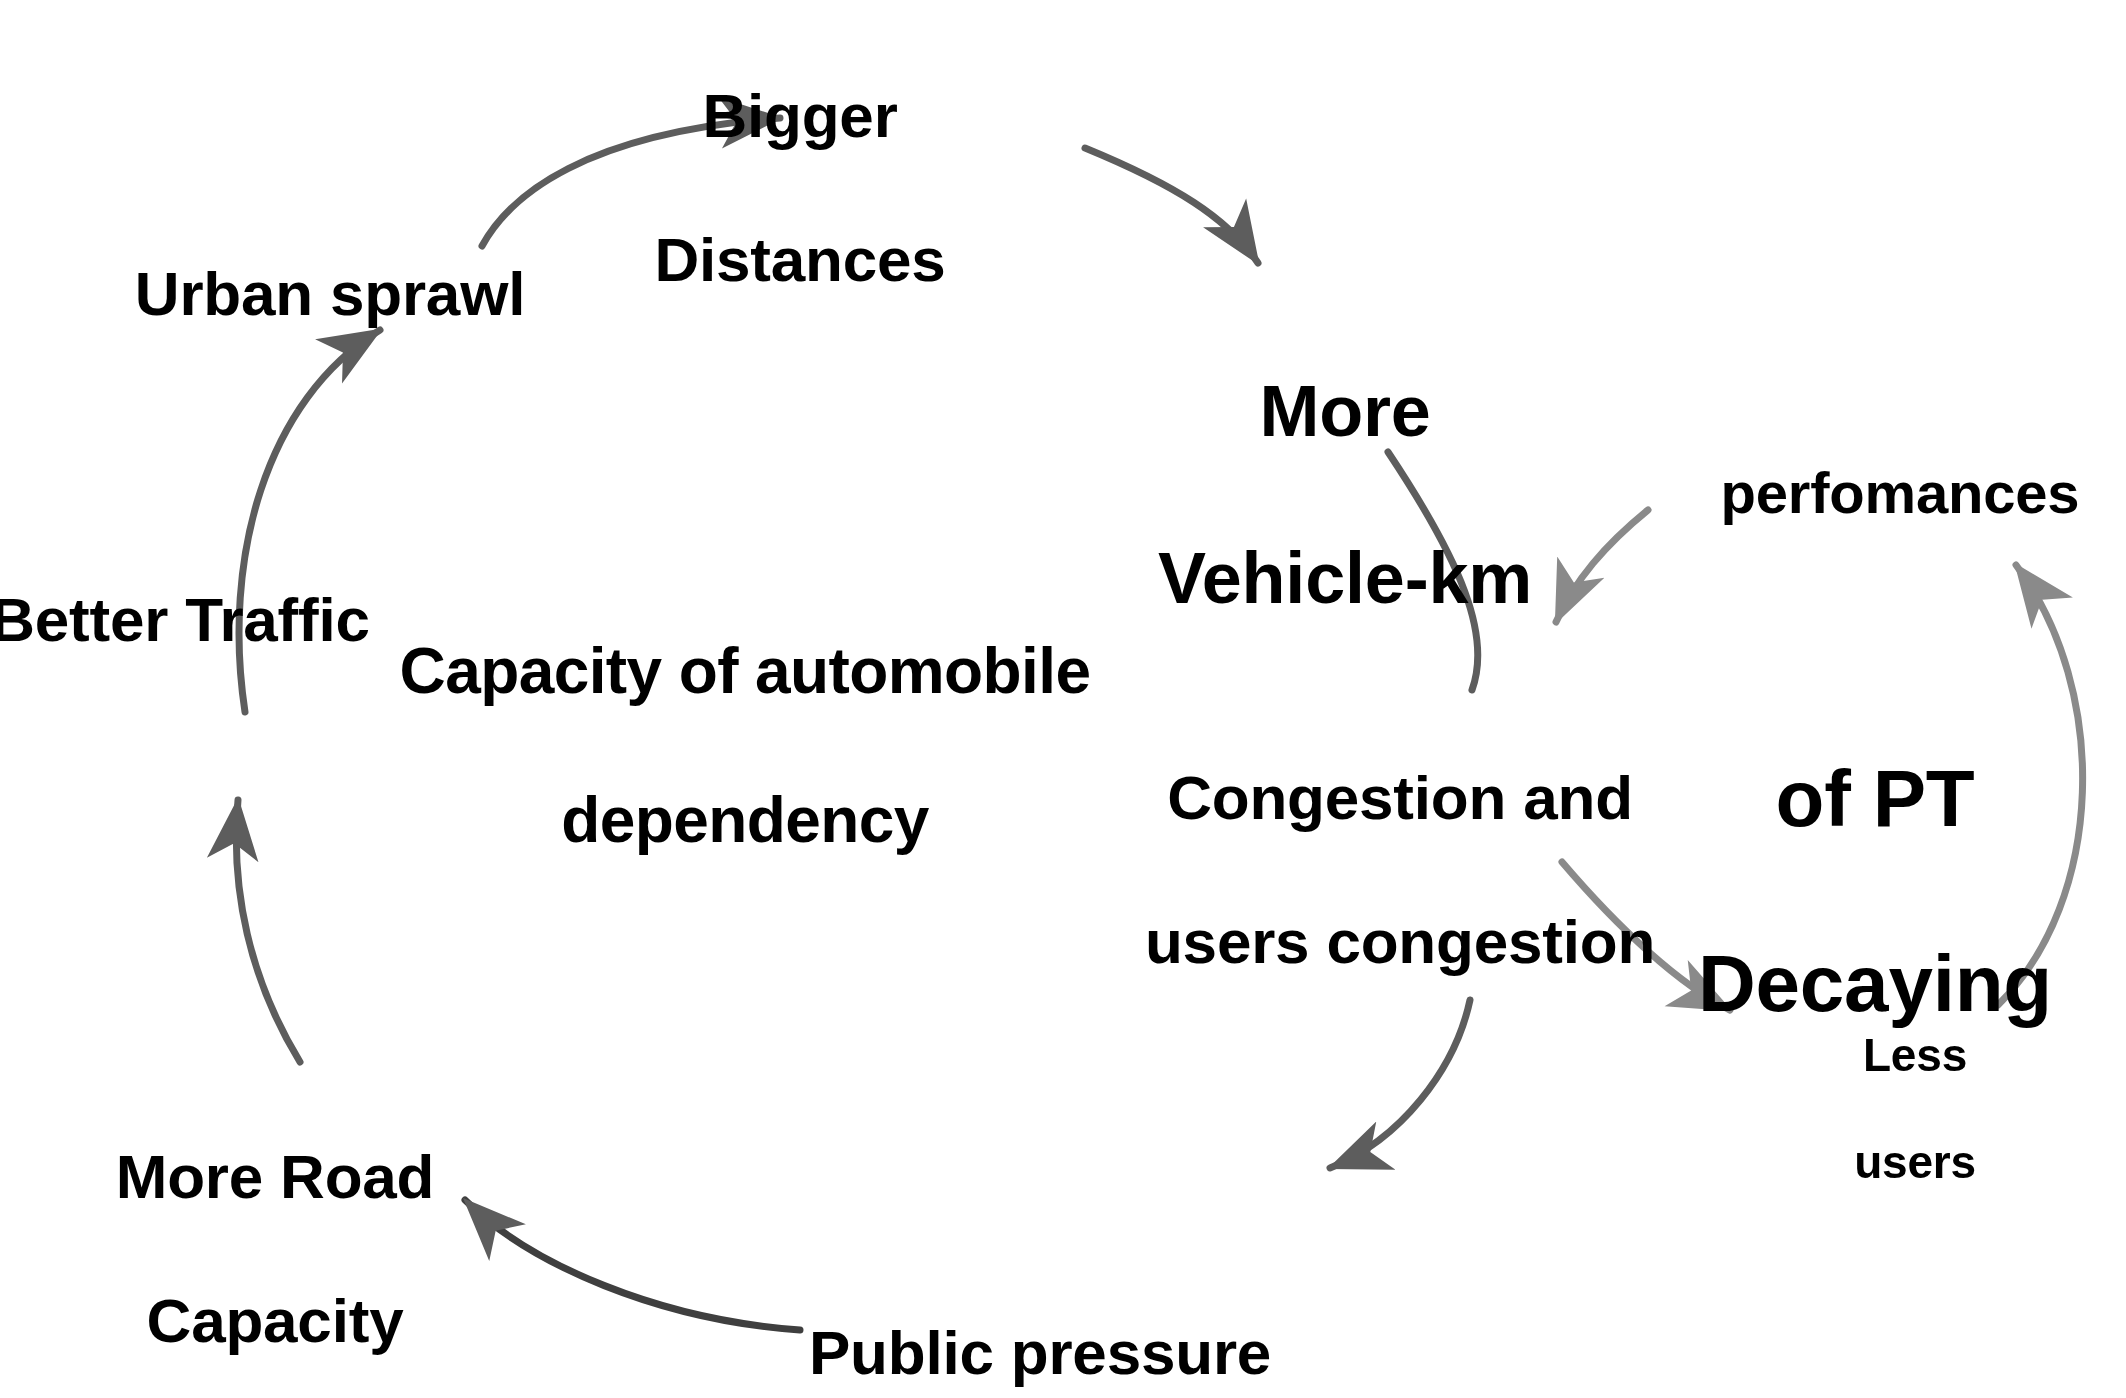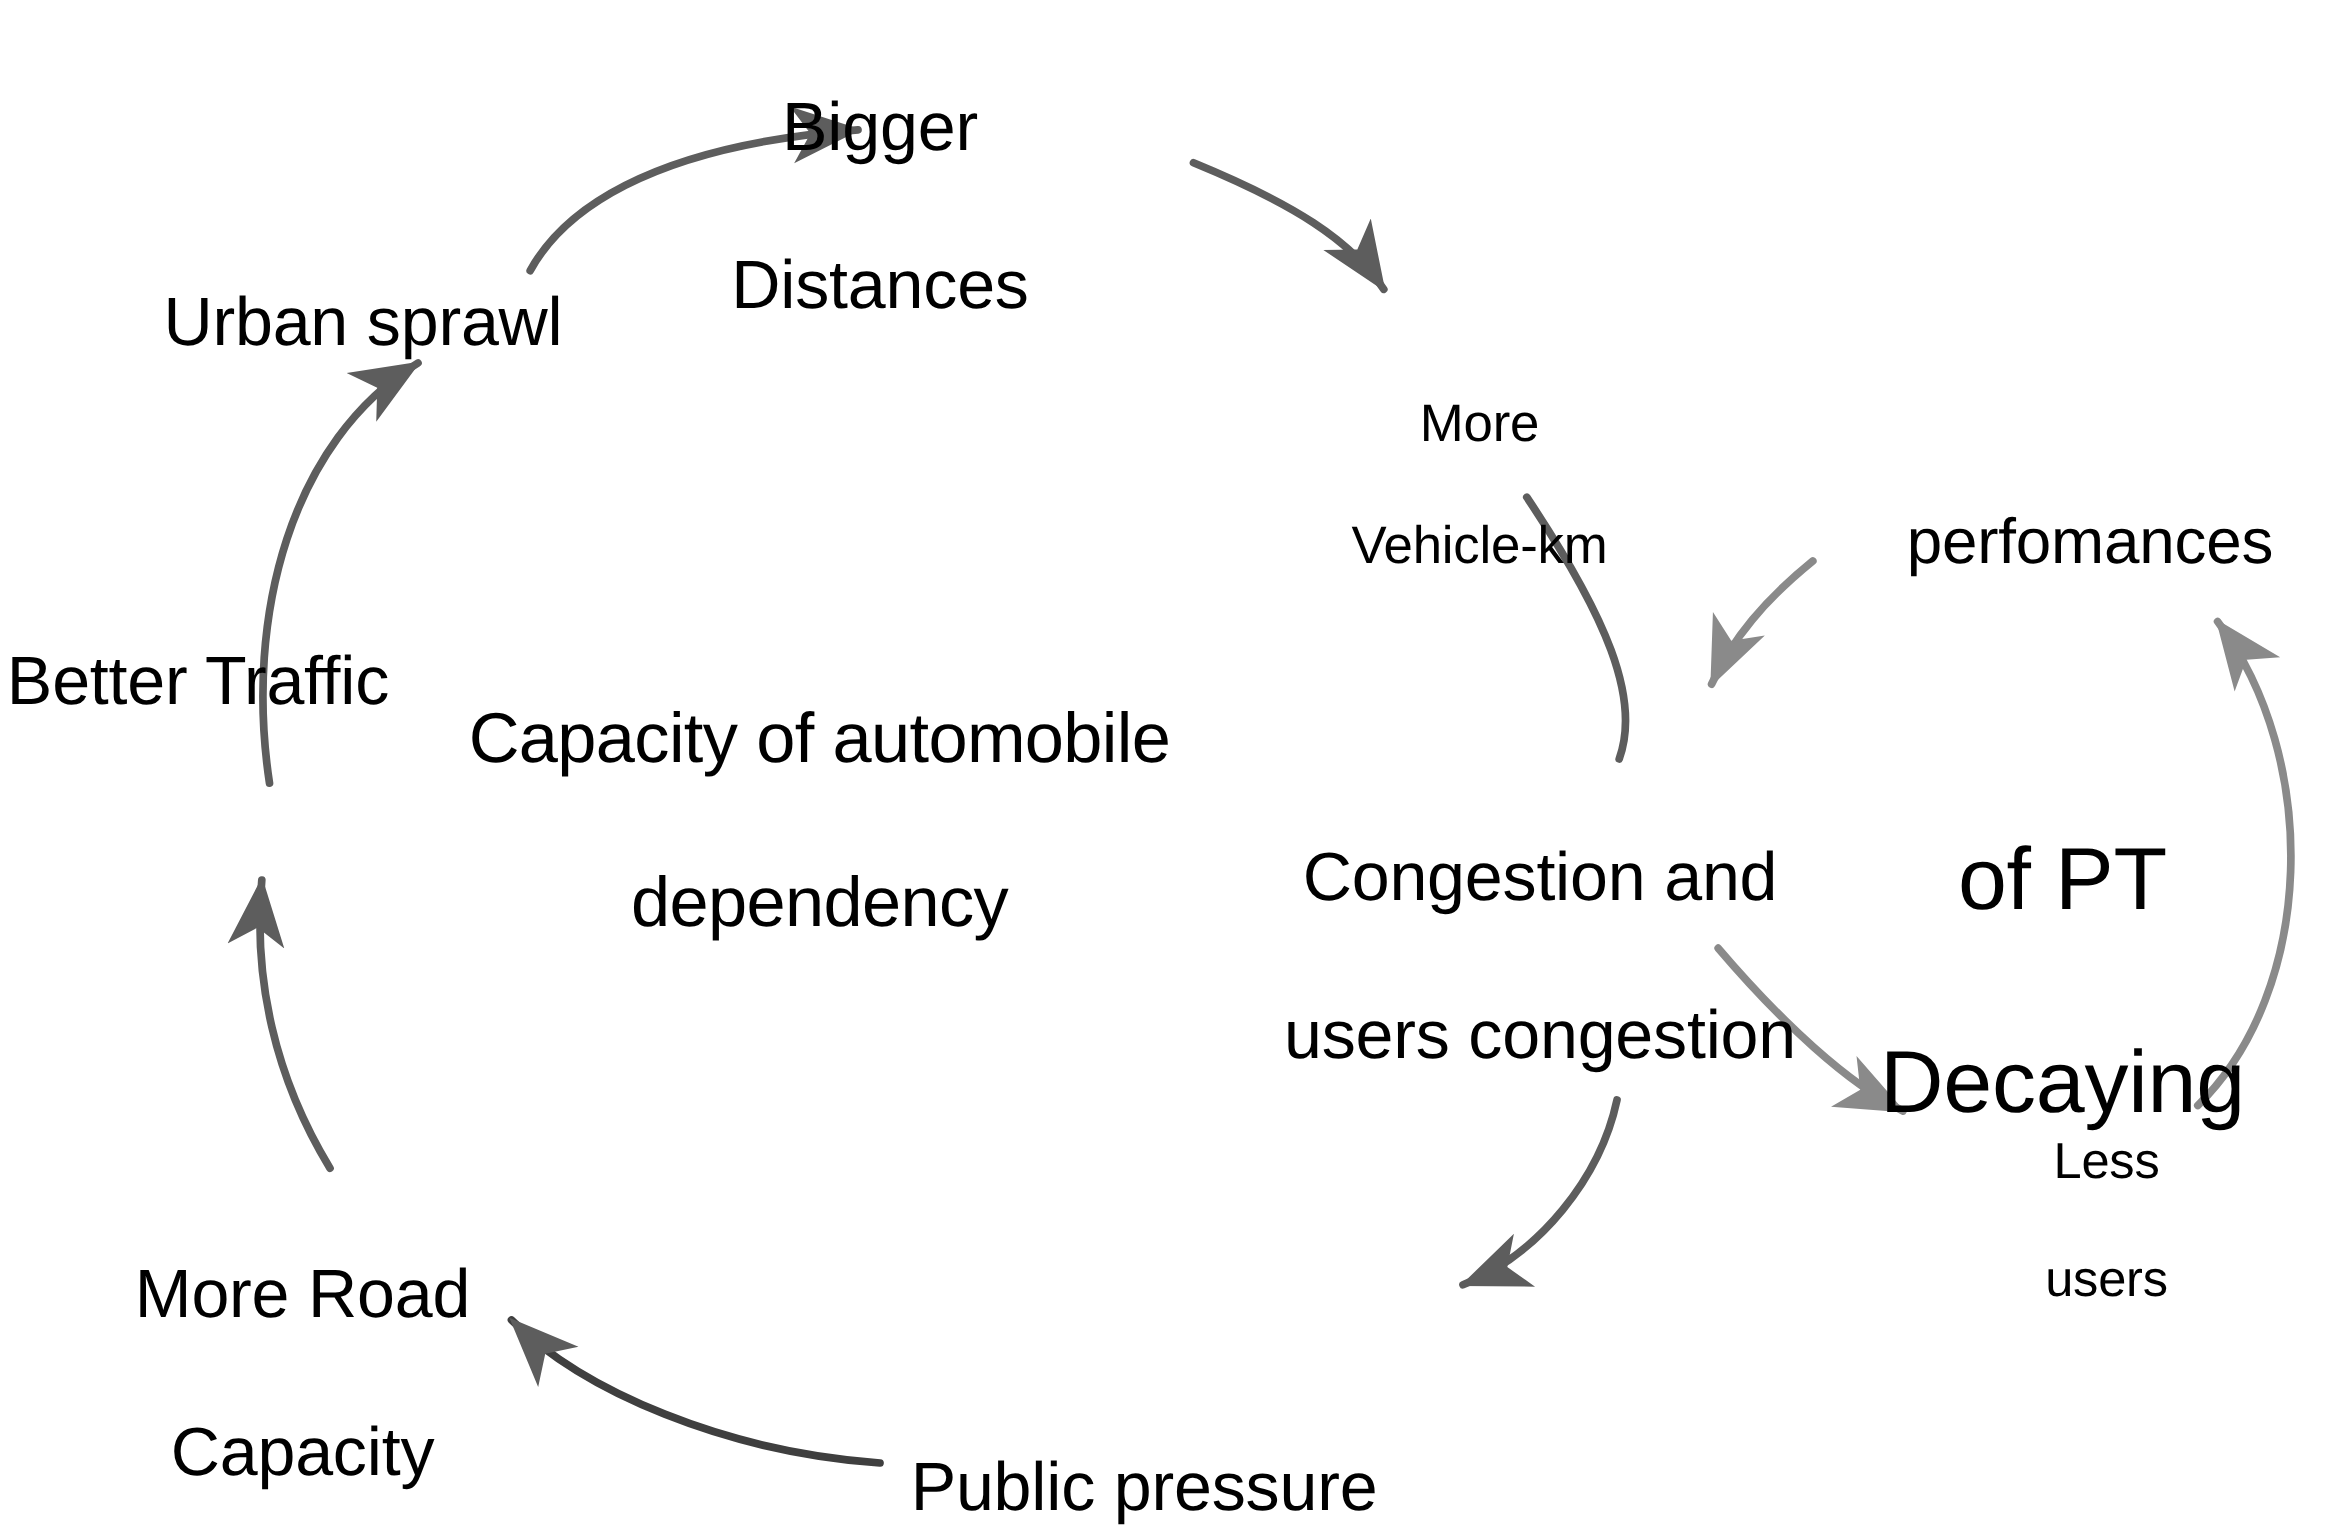--- a/index.html
+++ b/index.html
@@ -20,21 +20,21 @@
     left: 0;
     top: 0;
     width: 2126px;
     height: 1398px;
     pointer-events: none;
   }
   .node {
     position: absolute;
     color: #000000;
     font-family: "Liberation Sans", sans-serif;
-    font-weight: 400;
+    font-weight: 700;
     text-align: center;
     line-height: 1.16;
     white-space: pre-line;
     letter-spacing: -0.2px;
   }
   .node-line {
     display: block;
   }
   
   .n-bigger-distances {
@@ -51,22 +51,22 @@
   }
   .n-more-road-capacity {
     left: 75px; top: 1069px; width: 400px;
     font-size: 62px;
   }
   .n-public-pressure {
     left: 770px; top: 1245px; width: 540px;
     font-size: 62px;
   }
   .n-more-vehicle-km {
-    left: 1135px; top: 302px; width: 420px;
-    font-size: 48px;
+    left: 1135px; top: 286px; width: 420px;
+    font-size: 72px;
   }
   .n-congestion {
     left: 1130px; top: 690px; width: 540px;
     font-size: 62px;
   }
   .n-poor-performances {
     left: 1690px; top: 392px; width: 420px;
     font-size: 58px;
   }
   .n-less-users {

